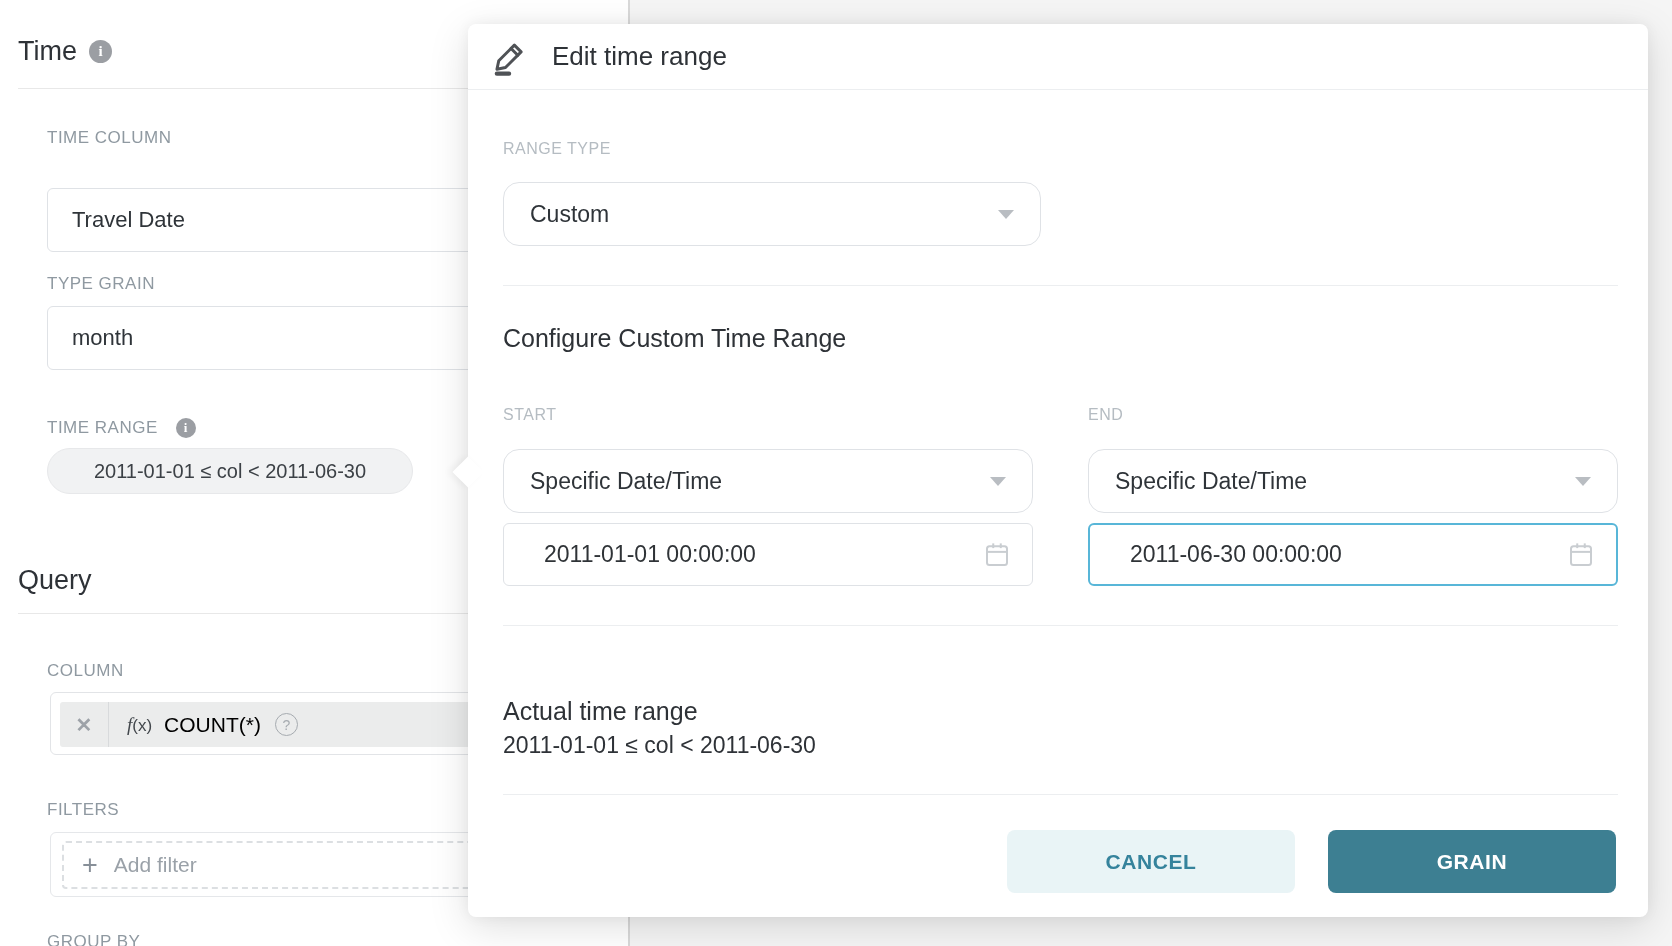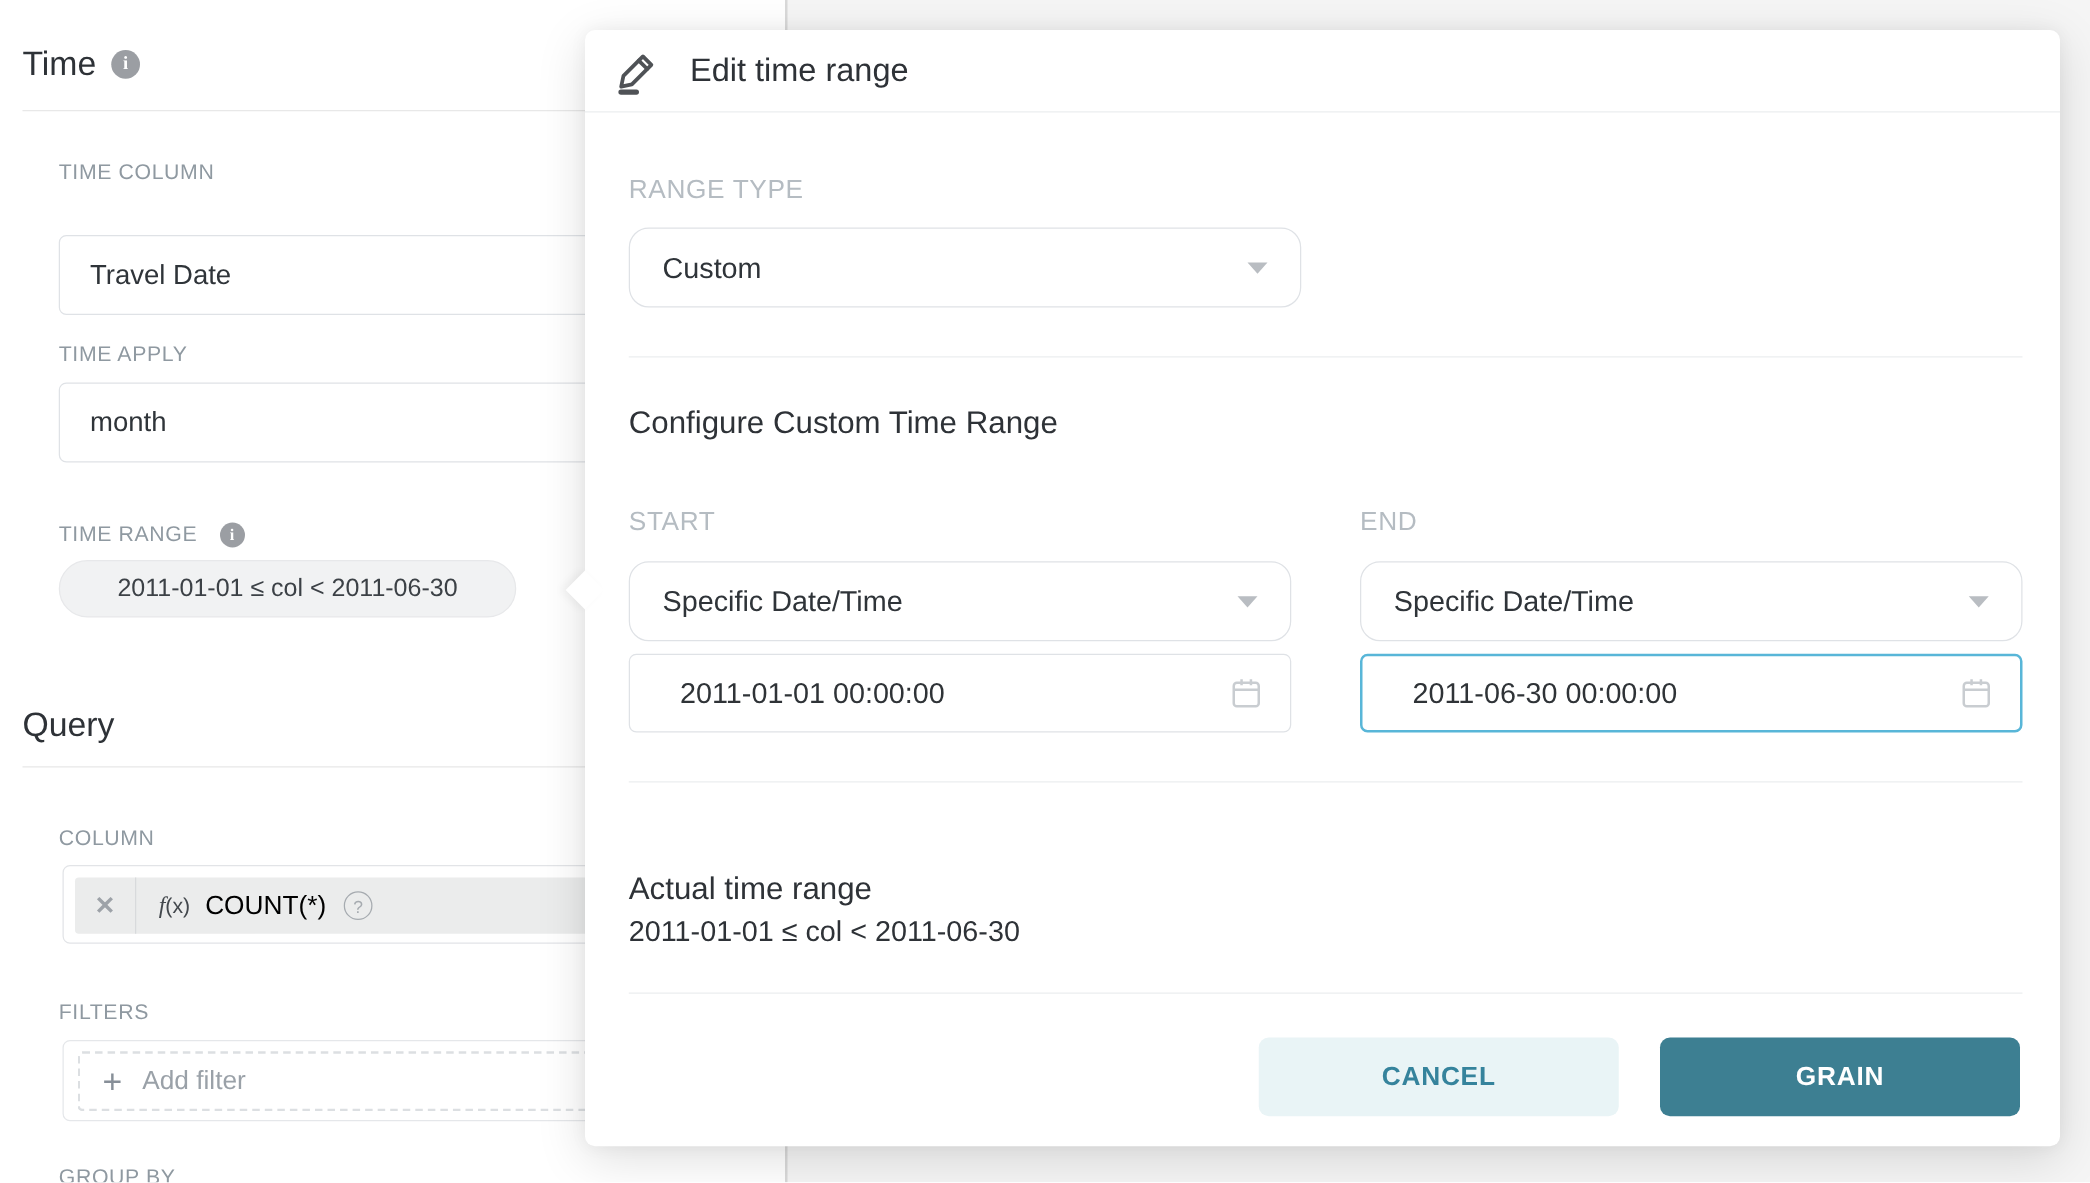--- a/index.html
+++ b/index.html
@@ -50,21 +50,21 @@
   .groupby-label { position:absolute; left:47px; top:932px; font-size:17px; color:#8f99a1; letter-spacing:.5px; }
 
   
   .modal { position:absolute; left:468px; top:24px; width:1180px; height:893px; background:#fff;
     border-radius:8px; box-shadow:0 10px 40px rgba(0,0,0,.13), 0 0 14px rgba(0,0,0,.05); z-index:10; }
   .modal-arrow { position:absolute; left:-11px; top:437px; width:22px; height:22px; background:#fff;
     transform:rotate(45deg); box-shadow:-3px 3px 7px rgba(0,0,0,.05); }
   .m-header { position:absolute; left:0; top:0; width:100%; height:66px; display:flex;
     align-items:center; padding-left:24px; gap:24px; border-bottom:1px solid #eceef0; }
   .m-title { font-size:26px; color:#2e3237; }
-  .m-label { position:absolute; font-size:21px; color:#b5bcc2; letter-spacing:.5px; }
+  .m-label { position:absolute; font-size:16px; color:#b5bcc2; letter-spacing:.5px; }
   .m-div { position:absolute; left:35px; width:1115px; height:1px; background:#eceef0; }
   .m-h2 { position:absolute; left:35px; font-size:25px; color:#2e3237; }
   .m-select { position:absolute; height:64px; background:#fff; border:1px solid #dfe2e6; border-radius:16px;
     display:flex; align-items:center; justify-content:space-between; padding:0 26px;
     font-size:23px; color:#2f3439; cursor:pointer; }
   .caret { width:0; height:0; border-left:8px solid transparent; border-right:8px solid transparent;
     border-top:9px solid #b9bdc2; }
   .date-box { position:absolute; height:63px; background:#fff; border:1px solid #dfe2e6; border-radius:6px; }
   .date-box.focused { border:2px solid #58b6d8; }
   .date-box input { position:absolute; left:40px; top:0; width:420px; height:100%; border:none; outline:none;
@@ -90,21 +90,21 @@
       <span>Time</span>
       <span class="info-dot">i</span>
     </div>
     <div class="h-div" style="top:88px;"></div>
 
     <div class="flabel" style="top:128px;">TIME COLUMN</div>
     <div class="selbox" style="top:176px;margin-top:12px;">
       <span>Travel Date</span>
     </div>
 
-    <div class="flabel" style="top:274px;">TIME APPLY</div>
+    <div class="flabel" style="top:274px;">TYPE GRAIN</div>
     <div class="selbox" style="top:306px;">
       <span>month</span>
     </div>
 
     <div class="flabel" style="top:418px; display:flex; align-items:flex-start; gap:18px;">
       <span>TIME RANGE</span>
       <span class="info-dot small">i</span>
     </div>
     <div class="pill">
       <span>2011-01-01 ≤ col &lt; 2011-06-30</span>

